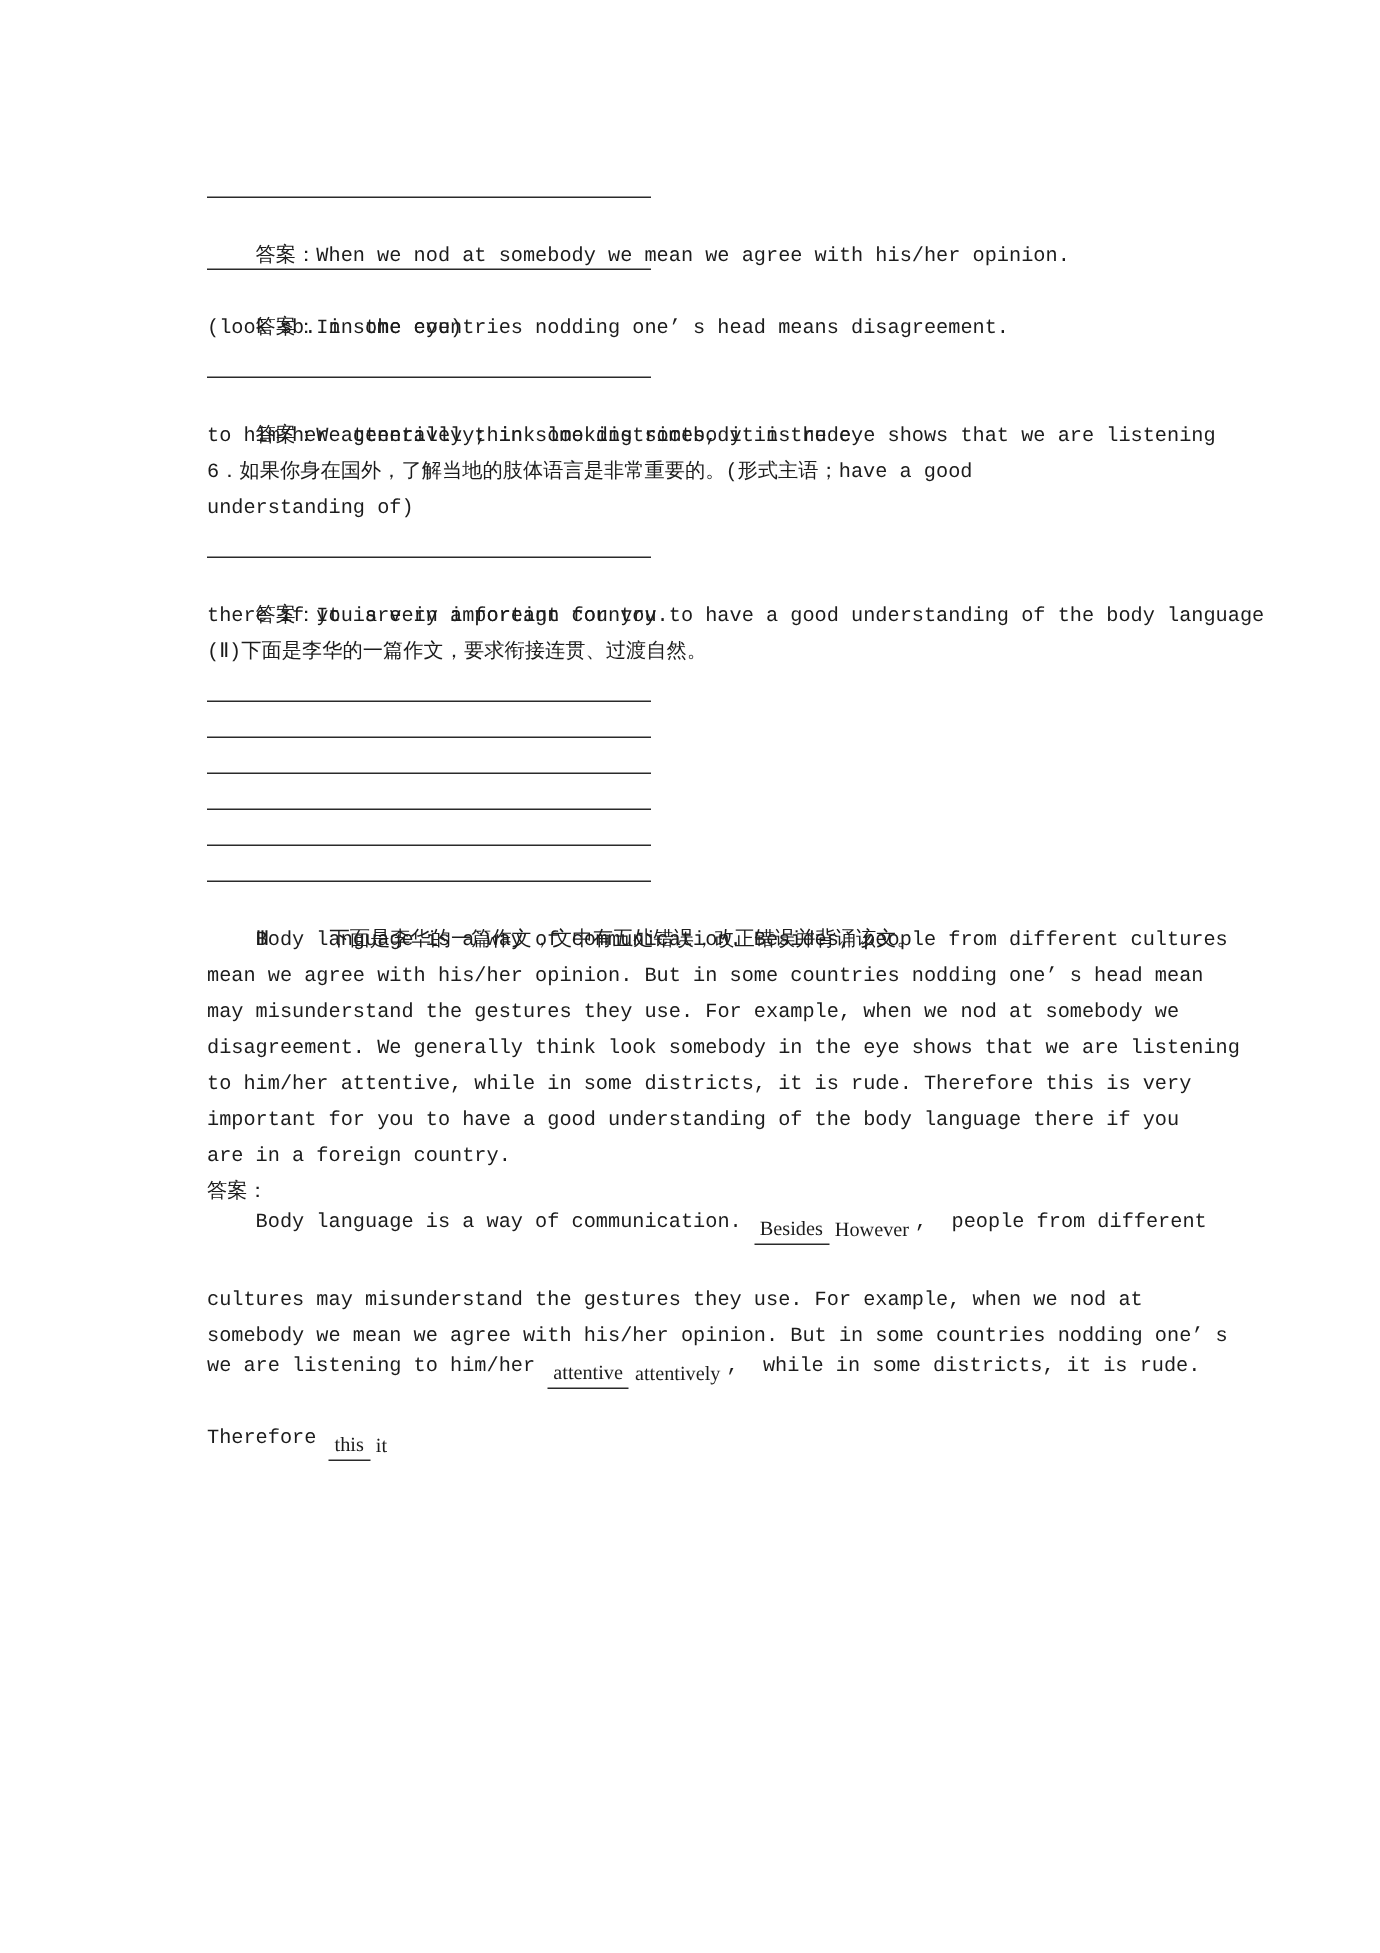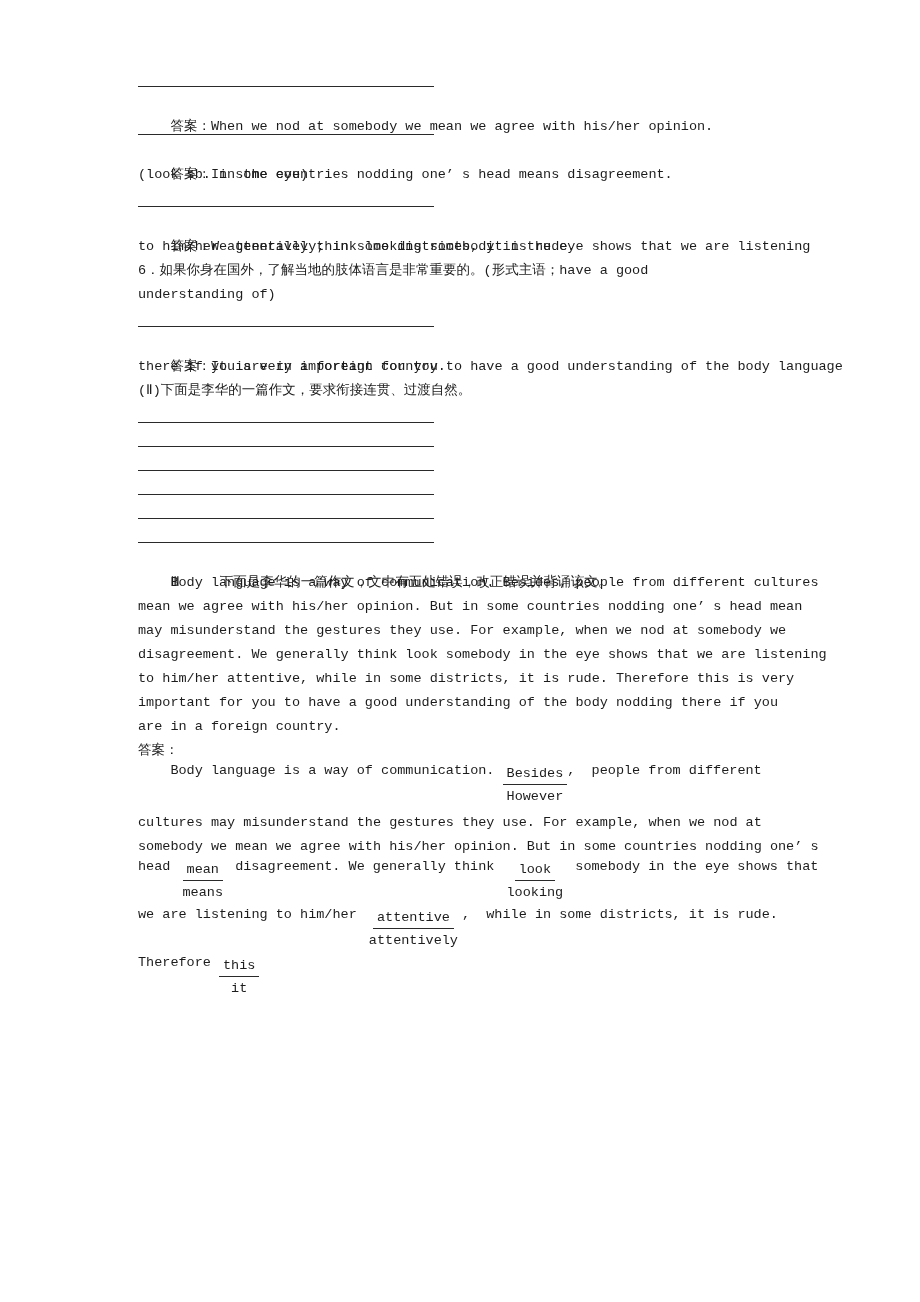--- a/index.html
+++ b/index.html
@@ -8,21 +8,21 @@
     background: #ffffff;
   }
   body {
     width: 920px; height: 1302px;
     font-family: "Liberation Mono", "DejaVu Sans Mono", monospace;
     font-size: 13.5px;
     color: #1c1c1c;
     overflow: hidden;
   }
   .page {
-    padding: 67px 20px 0 138px;
+    padding: 112px 20px 0 138px;
     width: 920px;
   }
   .line {
     white-space: pre;
     height: 24px;
     line-height: 24px;
   }
   .line span { white-space: pre; }
   .blank-line {
     height: 24px;
@@ -37,23 +37,23 @@
   }
   .sec3-heading .numeral { margin-right: 40px; }
   .fline {
     display: flex;
     align-items: flex-start;
     height: 48px;
   }
   .fline span { white-space: pre; }
   .frac {
     display: inline-flex;
-    flex-direction: column;
     align-items: center;
     text-align: center;
+    font-family: Liberation Serif, serif;
   }
   .frac .ftop {
     padding: 0 4px 1px 4px;
     border-bottom: 1.5px solid #2a2a2a;
     line-height: 21px;
     height: 22px;
   }
   .frac .fbot {
     padding: 1px 4px 0 4px;
     line-height: 21px;
@@ -100,40 +100,33 @@
 
   <div class="line sec3-heading">
     <span class="numeral">Ⅲ</span><span>下面是李华的一篇作文，文中有五处错误，改正错误并背诵该文。</span>
   </div>
 
   <div class="line">    Body language is a way of communication. Besides, people from different cultures</div>
   <div class="line">mean we agree with his/her opinion. But in some countries nodding one’ s head mean</div>
   <div class="line">may misunderstand the gestures they use. For example, when we nod at somebody we</div>
   <div class="line">disagreement. We generally think look somebody in the eye shows that we are listening</div>
   <div class="line">to him/her attentive, while in some districts, it is rude. Therefore this is very</div>
-  <div class="line">important for you to have a good understanding of the body nodding there if you</div>
+  <div class="line">important for you to have a good understanding of the body language there if you</div>
   <div class="line">are in a foreign country.</div>
   <div class="line">答案：</div>
 
   <div class="fline">
     <span>    Body language is a way of communication. </span>
       <span class="frac"><span class="ftop">Besides</span><span class="fbot">However</span></span>
       <span>,  people from different</span>
   </div>
 
   <div class="line">cultures may misunderstand the gestures they use. For example, when we nod at</div>
   <div class="line">somebody we mean we agree with his/her opinion. But in some countries nodding one’ s</div>
 
-  <div class="fline">
-    <span>head </span>
-      <span class="frac"><span class="ftop">mean</span><span class="fbot">means</span></span>
-      <span> disagreement. We generally think </span>
-      <span class="frac"><span class="ftop">look</span><span class="fbot">looking</span></span>
-      <span> somebody in the eye shows that</span>
-  </div>
 
   <div class="fline">
     <span>we are listening to him/her </span>
       <span class="frac"><span class="ftop">attentive</span><span class="fbot">attentively</span></span>
       <span>,  while in some districts, it is rude.</span>
   </div>
 
   <div class="fline">
     <span>Therefore </span>
       <span class="frac"><span class="ftop">this</span><span class="fbot">it</span></span>

